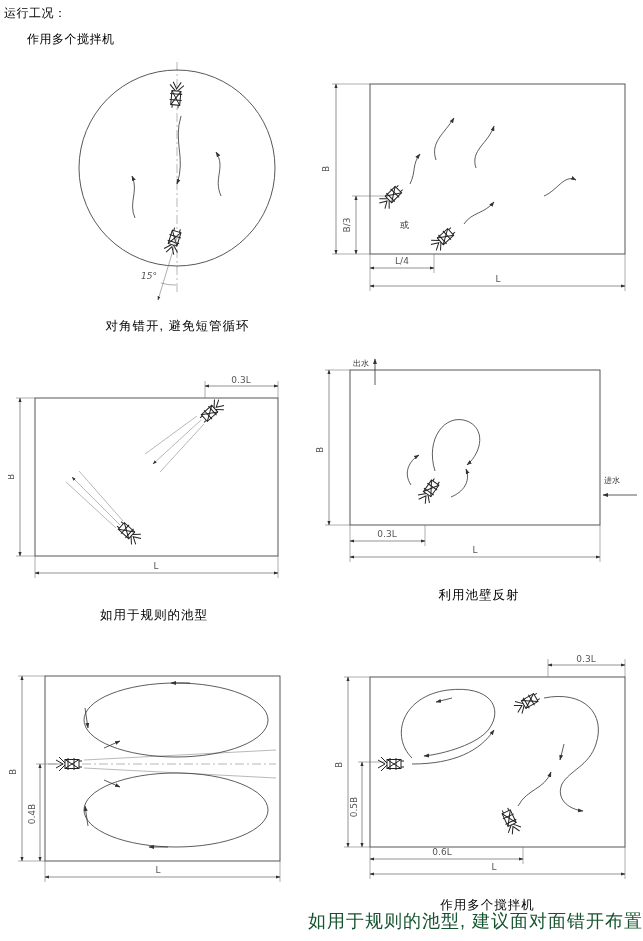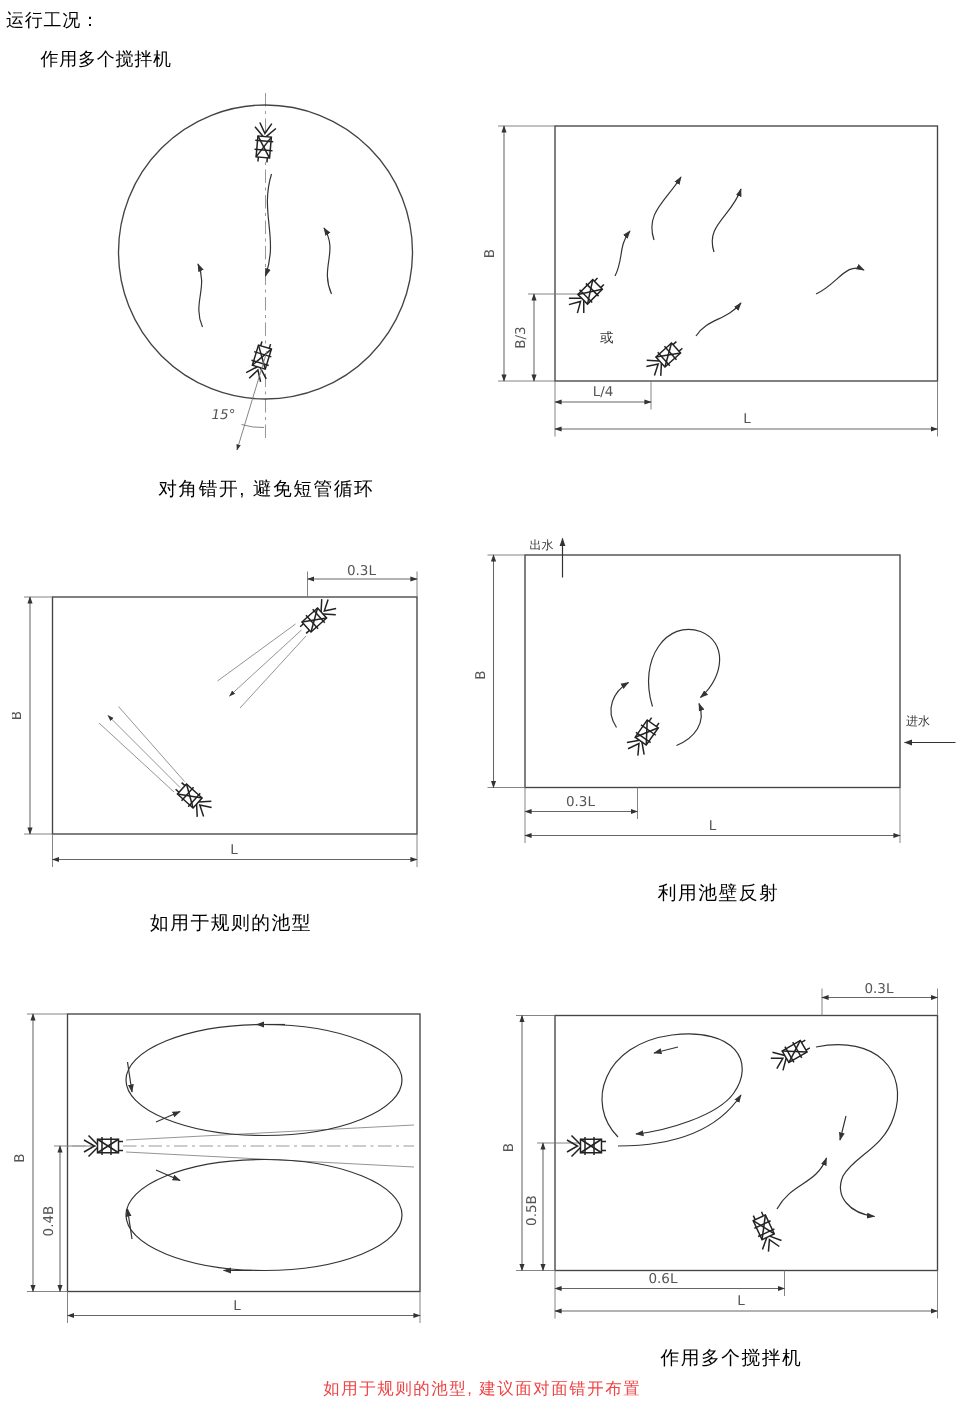--- a/index.html
+++ b/index.html
@@ -1,21 +1,21 @@
 <!DOCTYPE html>
 <html><head>
 <meta charset="utf-8">
 <style>
   html,body{margin:0;padding:0;background:#fff;}
   body{font-family:"Liberation Sans","DejaVu Sans",sans-serif;color:#111;}
   .page{position:relative;width:643px;height:941px;background:#fff;overflow:hidden;}
   .hdr{position:absolute;font-size:12px;color:#000;letter-spacing:.5px;}
   .panel{position:absolute;}
   .caption{text-align:center;font-size:12.5px;color:#000;margin-top:12px;letter-spacing:1px;}
-  .footer{position:absolute;left:0;bottom:8px;width:100%;text-align:center;font-size:11px;color:#ef4444;letter-spacing:1px;}
+  .footer{position:absolute;left:0;bottom:8px;width:100%;text-align:right;font-size:18px;color:#14532d;letter-spacing:1px;}
   svg{display:block;}
   svg text{font-family:"DejaVu Sans",sans-serif;font-size:9px;fill:#555;}
   svg text.zh{fill:#333;}
   .outline{stroke:#444;stroke-width:.9;fill:none;}
   .cad{stroke:#777;stroke-width:.6;fill:none;}
   .dim{stroke:#666;stroke-width:.7;fill:none;}
   .flow{stroke:#333;stroke-width:.8;fill:none;}
   .jet{stroke:#888;stroke-width:.6;fill:none;}
   .cl{stroke:#999;stroke-width:.7;fill:none;stroke-dasharray:9 3 2 3;}
   .ital{font-style:italic;}

